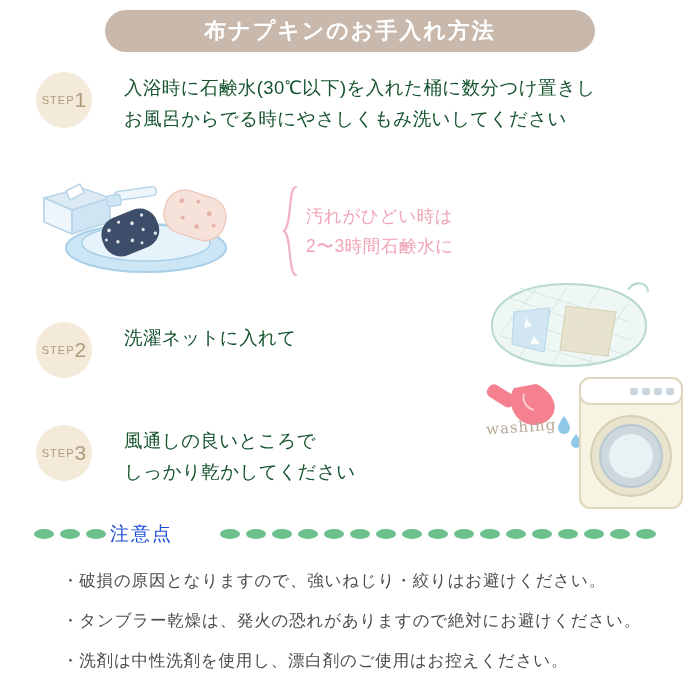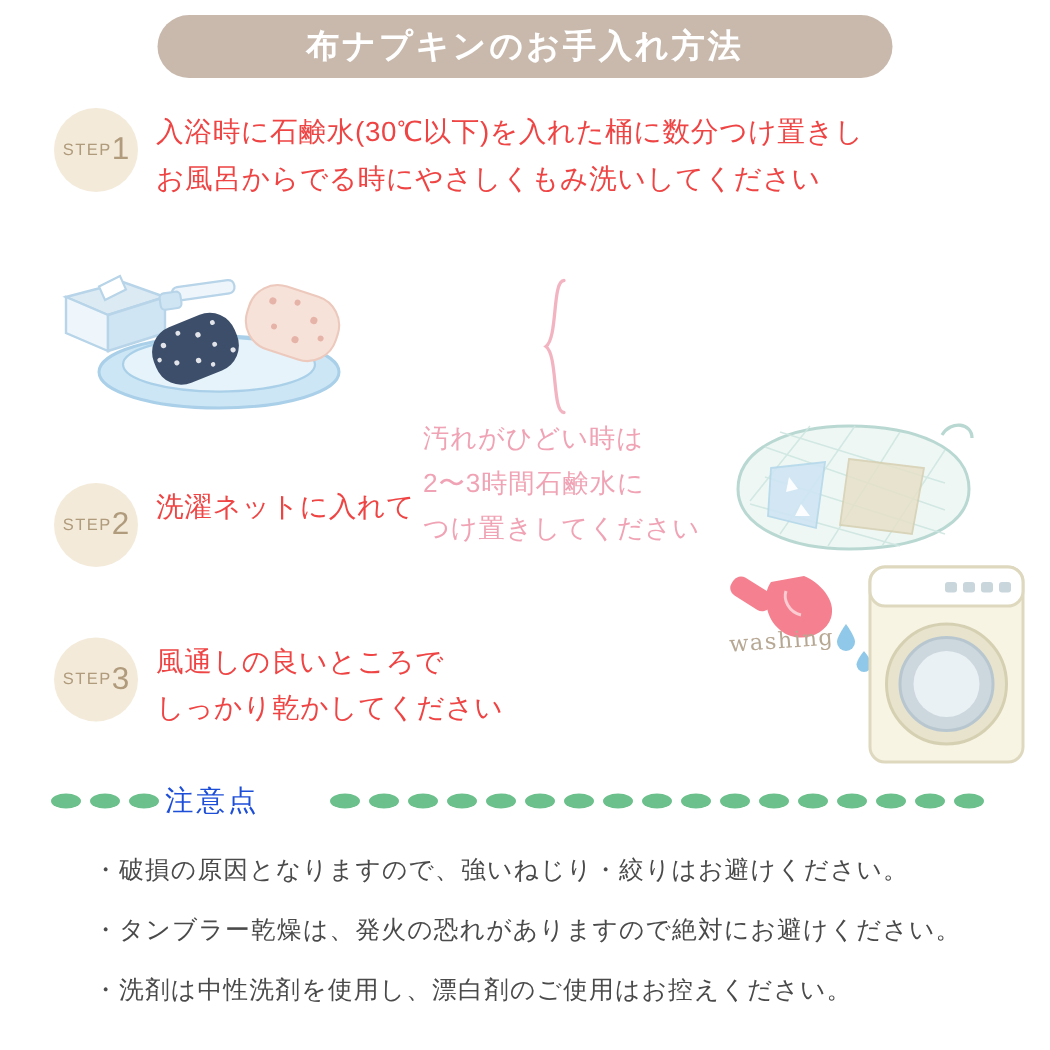--- a/index.html
+++ b/index.html
@@ -65,39 +65,38 @@
     font-size: 11px;
     letter-spacing: 1px;
     line-height: 12px;
   }
   .step-badge .step-num {
     font-size: 21px;
     line-height: 22px;
     font-weight: normal;
   }
   .step-lines {
-    margin-left: 12px;
+    margin-left: 32px;
     font-size: 18.5px;
     line-height: 31px;
-    color: #ef4444;
+    color: #14532d;
     letter-spacing: 0.4px;
   }
 
   #step1 { top: 72px; left: 36px; }
   #step2 { top: 322px; left: 36px; }
   #step3 { top: 425px; left: 36px; }
 
   
   .callout {
     position: absolute;
     top: 185px;
     left: 282px;
     display: flex;
     align-items: center;
-    flex-direction: column;
   }
   .brace {
     width: 16px;
     height: 92px;
     flex: none;
     margin-right: 8px;
   }
   .callout-text {
     color: #f0a3b4;
     font-size: 17.5px;
@@ -220,21 +219,20 @@
     </svg>
   </div>
 
   <div class="callout">
     <svg class="brace" viewBox="0 0 16 92">
       <path d="M14 2 C6 2 10 40 2 46 C10 52 6 90 14 90" fill="none" stroke="#f3b4c2" stroke-width="2.2" stroke-linecap="round"></path>
     </svg>
     <div class="callout-text">
       <div>汚れがひどい時は</div>
       <div>2〜3時間石鹸水に</div>
-      <div>つけ置きしてください</div>
     </div>
   </div>
 
   <div class="step-block" id="step2">
     <div class="step-badge">
       <span class="step-word">STEP</span>
       <span class="step-num">2</span>
     </div>
     <div class="step-lines">
       <div>洗濯ネットに入れて</div>

